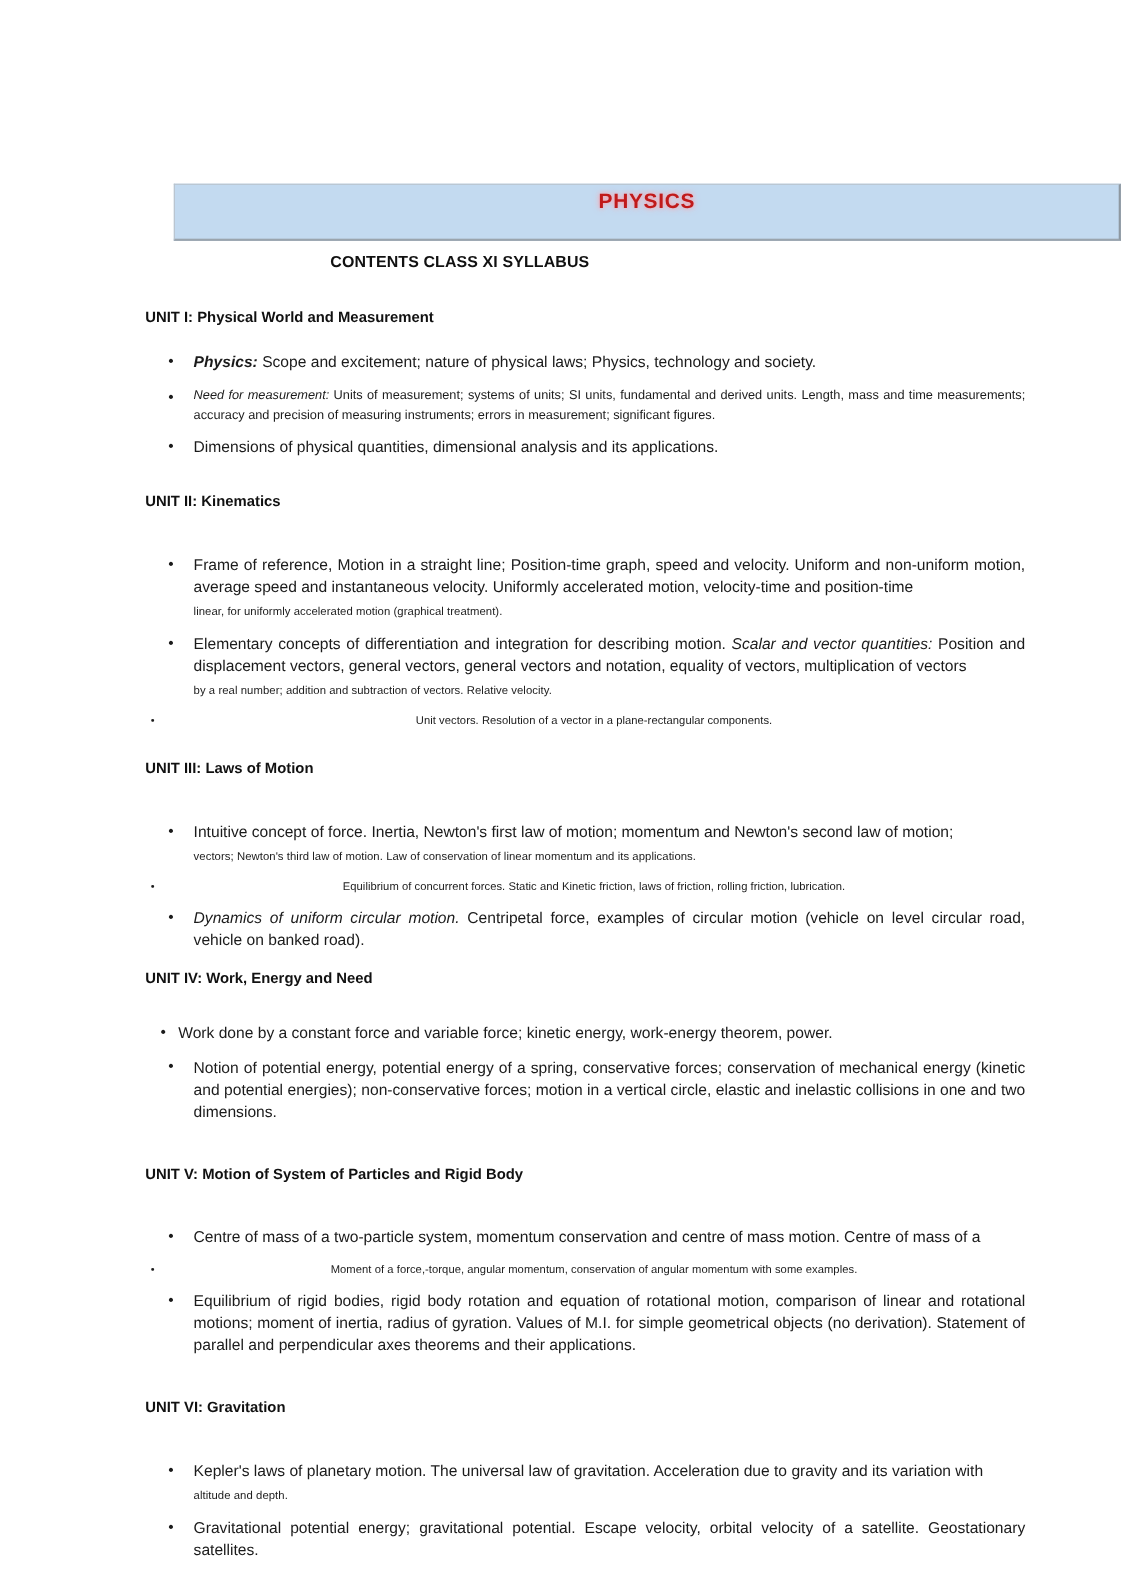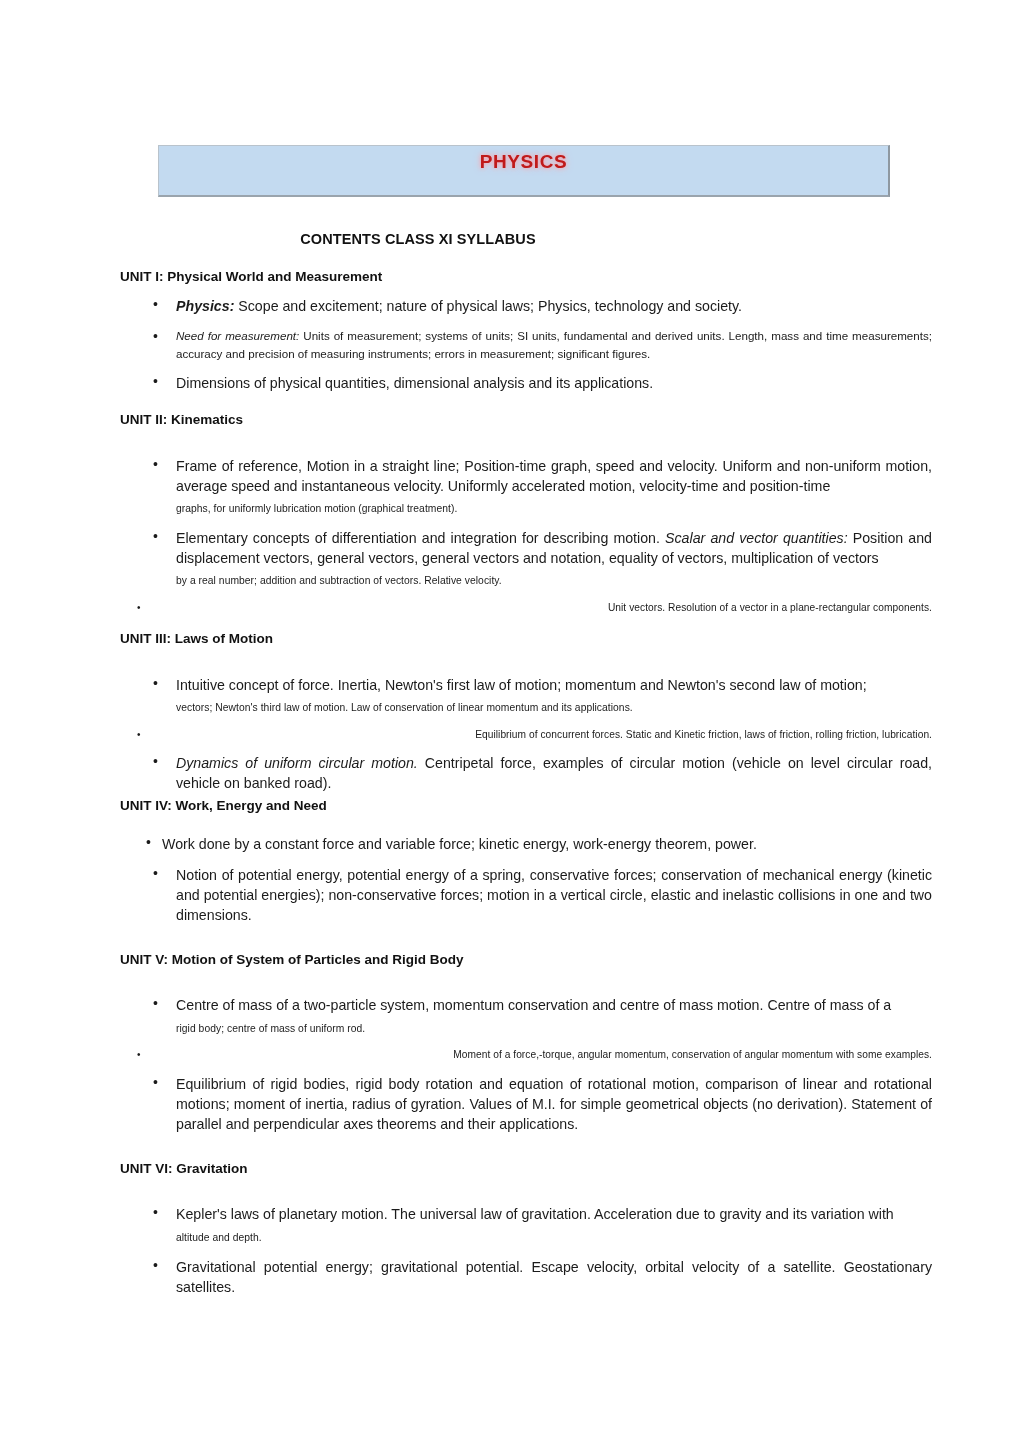--- a/index.html
+++ b/index.html
@@ -23,22 +23,22 @@
     top: 0;
     width: 1024px;
     height: 1450px;
     background: #ffffff;
   }
 
   
   .banner {
     position: absolute;
     left: 158px;
-    top: 145px;
-    width: 732px;
+    top: 167px;
+    width: 861px;
     height: 52px;
     background: #c3daf0;
     border: 1px solid #b9c3cc;
     border-bottom: 2px solid #9aa4ad;
     border-right: 2px solid #8e98a1;
     box-sizing: border-box;
   }
   .banner-title {
     position: absolute;
     left: 0;
@@ -70,21 +70,21 @@
     position: absolute;
     left: 120px;
     top: 268px;
     width: 812px;
   }
 
   .unit-heading {
     font-size: 13.5px;
     font-weight: bold;
     color: #111;
-    margin: 0;
+    margin: 12px;
     line-height: 1.35;
   }
 
   
   .gap-s  { height: 10px; }
   .gap-m  { height: 18px; }
   .gap-l  { height: 26px; }
   .gap-xs { height: 4px; }
 
   ul.blist {
@@ -118,21 +118,21 @@
   li.bullet.shallow::before {
     left: 26px;
   }
 
   
   li.bullet.tiny {
     padding-left: 28px;
     font-size: 10.2px;
     line-height: 1.5;
     letter-spacing: 0.05px;
-    text-align: right;
+    text-align: center;
   }
   li.bullet.tiny::before {
     left: 17px;
     font-size: 10px;
     top: 0px;
   }
 
   
   .small-cont {
     display: block;
@@ -167,21 +167,21 @@
         <li class="bullet"><span class="bi">Physics:</span><span> Scope and excitement; nature of physical laws; Physics, technology and society.</span></li>
         <li class="spacer-row" style="list-style: none;"></li>
         <li class="bullet" style="font-size: 11.6px; line-height: 1.5;"><span class="it">Need for measurement:</span><span style="font-size: 11.6px;"> Units of measurement; systems of units; SI units, fundamental and derived units. Length, mass and time measurements; accuracy and precision of measuring instruments; errors in measurement; significant figures.</span></li>
         <li class="spacer-row" style="list-style: none;"></li>
         <li class="bullet"><span>Dimensions of physical quantities, dimensional analysis and its applications.</span></li>
       </ul>
       <div class="gap-m"></div>
       <div class="unit-heading">UNIT II: Kinematics</div>
       <div class="gap-l"></div>
       <ul class="blist">
-        <li class="bullet"><span>Frame of reference, Motion in a straight line; Position-time graph, speed and velocity. Uniform and non-uniform motion, average speed and instantaneous velocity. Uniformly accelerated motion, velocity-time and position-time</span><span class="small-cont">graphs, for uniformly lubrication motion (graphical treatment).</span></li>
+        <li class="bullet"><span>Frame of reference, Motion in a straight line; Position-time graph, speed and velocity. Uniform and non-uniform motion, average speed and instantaneous velocity. Uniformly accelerated motion, velocity-time and position-time</span><span class="small-cont">linear, for uniformly accelerated motion (graphical treatment).</span></li>
         <li class="spacer-row" style="list-style: none;"></li>
         <li class="bullet"><span>Elementary concepts of differentiation and integration for describing motion. </span><span class="it">Scalar and vector quantities:</span><span> Position and displacement vectors, general vectors, general vectors and notation, equality of vectors, multiplication of vectors</span><span class="small-cont">by a real number; addition and subtraction of vectors. Relative velocity.</span></li>
         <li class="spacer-row" style="list-style: none;"></li>
         <li class="bullet tiny"><span>Unit vectors. Resolution of a vector in a plane-rectangular components.</span></li>
         <li class="spacer-row" style="list-style: none;"></li>
       </ul>
       <div class="gap-xs"></div>
       <div class="unit-heading">UNIT III: Laws of Motion</div>
       <div class="gap-l"></div>
       <ul class="blist">
@@ -196,21 +196,21 @@
       <div class="gap-m"></div>
       <ul class="blist">
         <li class="bullet shallow"><span>Work done by a constant force and variable force; kinetic energy, work-energy theorem, power.</span></li>
         <li class="spacer-row" style="list-style: none;"></li>
         <li class="bullet"><span>Notion of potential energy, potential energy of a spring, conservative forces; conservation of mechanical energy (kinetic and potential energies); non-conservative forces; motion in a vertical circle, elastic and inelastic collisions in one and two dimensions.</span></li>
       </ul>
       <div class="gap-l"></div>
       <div class="unit-heading">UNIT V: Motion of System of Particles and Rigid Body</div>
       <div class="gap-l"></div>
       <ul class="blist">
-        <li class="bullet"><span>Centre of mass of a two-particle system, momentum conservation and centre of mass motion. Centre of mass of a</span><span class="small-cont">rigid body; centre of mass of uniform rod.</span></li>
+        <li class="bullet"><span>Centre of mass of a two-particle system, momentum conservation and centre of mass motion. Centre of mass of a</span></li>
         <li class="spacer-row" style="list-style: none;"></li>
         <li class="bullet tiny"><span>Moment of a force,-torque, angular momentum, conservation of angular momentum with some examples.</span></li>
         <li class="spacer-row" style="list-style: none;"></li>
         <li class="bullet"><span>Equilibrium of rigid bodies, rigid body rotation and equation of rotational motion, comparison of linear and rotational motions; moment of inertia, radius of gyration. Values of M.I. for simple geometrical objects (no derivation). Statement of parallel and perpendicular axes theorems and their applications.</span></li>
       </ul>
       <div class="gap-l"></div>
       <div class="unit-heading">UNIT VI: Gravitation</div>
       <div class="gap-l"></div>
       <ul class="blist">
         <li class="bullet"><span>Kepler's laws of planetary motion. The universal law of gravitation. Acceleration due to gravity and its variation with</span><span class="small-cont">altitude and depth.</span></li>

